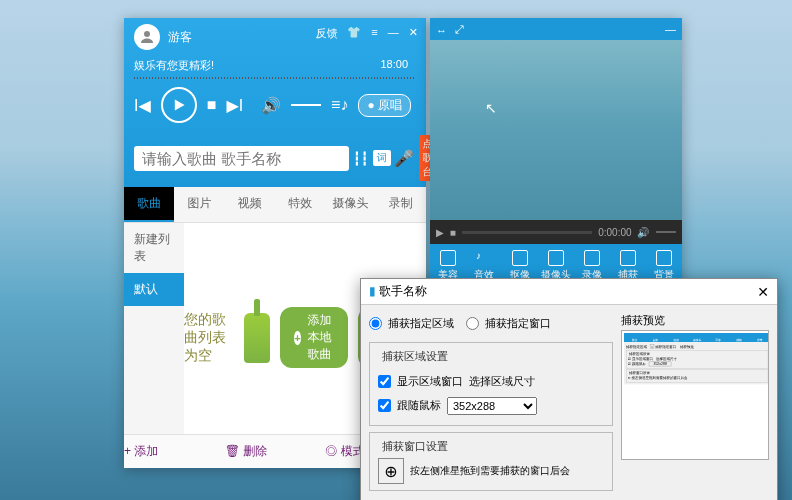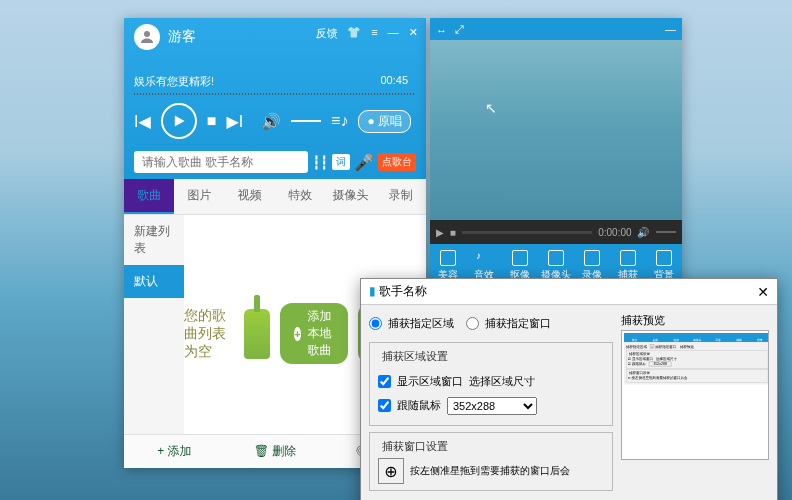--- a/index.html
+++ b/index.html
@@ -1,45 +1,45 @@
 <!DOCTYPE html>
 <html><head>
 <meta charset="utf-8">
 <style>
 * { margin: 0; padding: 0; box-sizing: border-box; font-family: "Microsoft YaHei", sans-serif; }
 body { width: 792px; height: 500px; background: linear-gradient(180deg, #b8d4e8 0%, #a8cce0 30%, #5fa8c8 60%, #3a7a9a 100%); overflow: hidden; position: relative; }
 
 
 .player { position: absolute; left: 124px; top: 18px; width: 302px; height: 450px; background: #fff; box-shadow: 0 2px 12px rgba(0,0,0,0.3); display: flex; flex-direction: column; }
 .player-top { background: linear-gradient(180deg, #2ba9e8 0%, #1c98d8 100%); color: #fff; padding: 6px 10px; }
-.player-title { display: flex; align-items: center; gap: 8px; font-size: 14px; margin-bottom: 24px; }
+.player-title { display: flex; align-items: center; gap: 8px; font-size: 12px; margin-bottom: 8px; }
 .avatar { width: 26px; height: 26px; border-radius: 50%; background: #fff; display: flex; align-items: center; justify-content: center; }
 .player-ctrls { position: absolute; right: 8px; top: 8px; display: flex; gap: 10px; font-size: 11px; }
 .slogan { font-size: 11px; display: flex; justify-content: space-between; padding-right: 8px; }
 .playback { display: flex; align-items: center; gap: 10px; padding: 6px 0; }
 .play-btn { width: 36px; height: 36px; border: 2px solid #fff; border-radius: 50%; display: flex; align-items: center; justify-content: center; cursor: pointer; }
 .pill { background: rgba(255,255,255,0.2); border: 1px solid #fff; border-radius: 10px; padding: 2px 8px; font-size: 12px; }
 .search-row { display: flex; gap: 4px; margin-top: 6px; align-items: center; }
-.search-in { flex: 1; padding: 4px 8px; font-size: 12px; border: none; border-radius: 3px; background: #fff; color: #888; }
+.search-in { flex: 1; padding: 4px 8px; font-size: 15px; border: none; border-radius: 3px; background: #fff; color: #888; }
 .mini-badge { background: #ff5722; color: #fff; font-size: 10px; padding: 2px 4px; border-radius: 2px; }
 .tabs { display: flex; background: #f5f5f5; border-bottom: 1px solid #e0e0e0; }
 .tab { flex: 1; text-align: center; padding: 8px 0; font-size: 12px; color: #666; cursor: pointer; }
-.tab.active { color: #1c98d8; border-bottom: 2px solid #1c98d8; background: #4c1d95; }
+.tab.active { color: #1c98d8; border-bottom: 2px solid #1c98d8; background: #000000; }
 .body-row { display: flex; flex: 1; }
 .sidebar { width: 60px; background: #f5f5f5; font-size: 12px; }
 .side-item { padding: 8px 10px; color: #666; cursor: pointer; }
 .side-item.active { background: #1c98d8; color: #fff; }
 .main-area { flex: 1; display: flex; align-items: center; padding-top: 18px; gap: 10px; }
 .empty-text { font-size: 14px; color: #8a8a3a; font-family: "KaiTi", serif; }
 .basket { width: 60px; height: 50px; background: linear-gradient(180deg, #9ccc3c 0%, #7cb342 100%); border-radius: 6px 6px 4px 4px; position: relative; }
 .basket::before { content:''; position:absolute; top:-14px; left:10px; right:10px; height:14px; border:3px solid #7cb342; border-bottom:none; border-radius:14px 14px 0 0; }
 .add-btn { background: #7cb342; color: #fff; border: none; border-radius: 12px; padding: 5px 14px; font-size: 12px; cursor: pointer; display: flex; align-items: center; gap: 4px; }
 .add-circle { width: 14px; height: 14px; background: #fff; color: #7cb342; border-radius: 50%; display: inline-flex; align-items: center; justify-content: center; font-weight: bold; font-size: 11px; }
 .footer { display: flex; border-top: 1px solid #e0e0e0; background: #fafafa; }
-.footer-btn { flex: 1; text-align: center; padding: 8px 0; font-size: 12px; color: #14532d; cursor: pointer; }
+.footer-btn { flex: 1; padding: 8px 0; font-size: 12px; color: #701a75; cursor: pointer; }
 
 
 .video { position: absolute; left: 430px; top: 18px; width: 252px; background: #222; box-shadow: 0 2px 12px rgba(0,0,0,0.3); }
 .video-top { background: #1c98d8; height: 22px; display: flex; align-items: center; padding: 0 6px; gap: 8px; color: #fff; font-size: 11px; }
 .video-screen { height: 180px; background: linear-gradient(180deg, #7fb8c8 0%, #5a9fb5 50%, #4a8fa5 100%); position: relative; }
 .cursor-img { position: absolute; left: 55px; top: 60px; color: #fff; font-size: 14px; }
 .video-controls { background: #2a2a2a; height: 24px; display: flex; align-items: center; padding: 0 6px; gap: 6px; color: #aaa; font-size: 10px; }
 .vc-bar { flex: 1; height: 3px; background: #444; }
 .video-toolbar { background: #1c98d8; display: flex; height: 44px; }
 .vt-item { flex: 1; display: flex; flex-direction: column; align-items: center; justify-content: center; color: #fff; font-size: 10px; gap: 2px; cursor: pointer; }
@@ -84,21 +84,21 @@
     </div>
     <div class="player-ctrls">
       <span>反馈</span>
       <span>👕</span>
       <span>≡</span>
       <span>—</span>
       <span>✕</span>
     </div>
     <div class="slogan">
       <span>娱乐有您更精彩!</span>
-      <span>00:45</span>
+      <span>18:00</span>
     </div>
     <div class="dot-bar"></div>
     <div class="playback">
       <span>I◀</span>
       <span class="play-btn">
           <svg width="14" height="14" viewBox="0 0 10 10">
             <path d="M2 1l7 4-7 4z" fill="#fff"></path>
           </svg>
         </span>
       <span>■</span>

